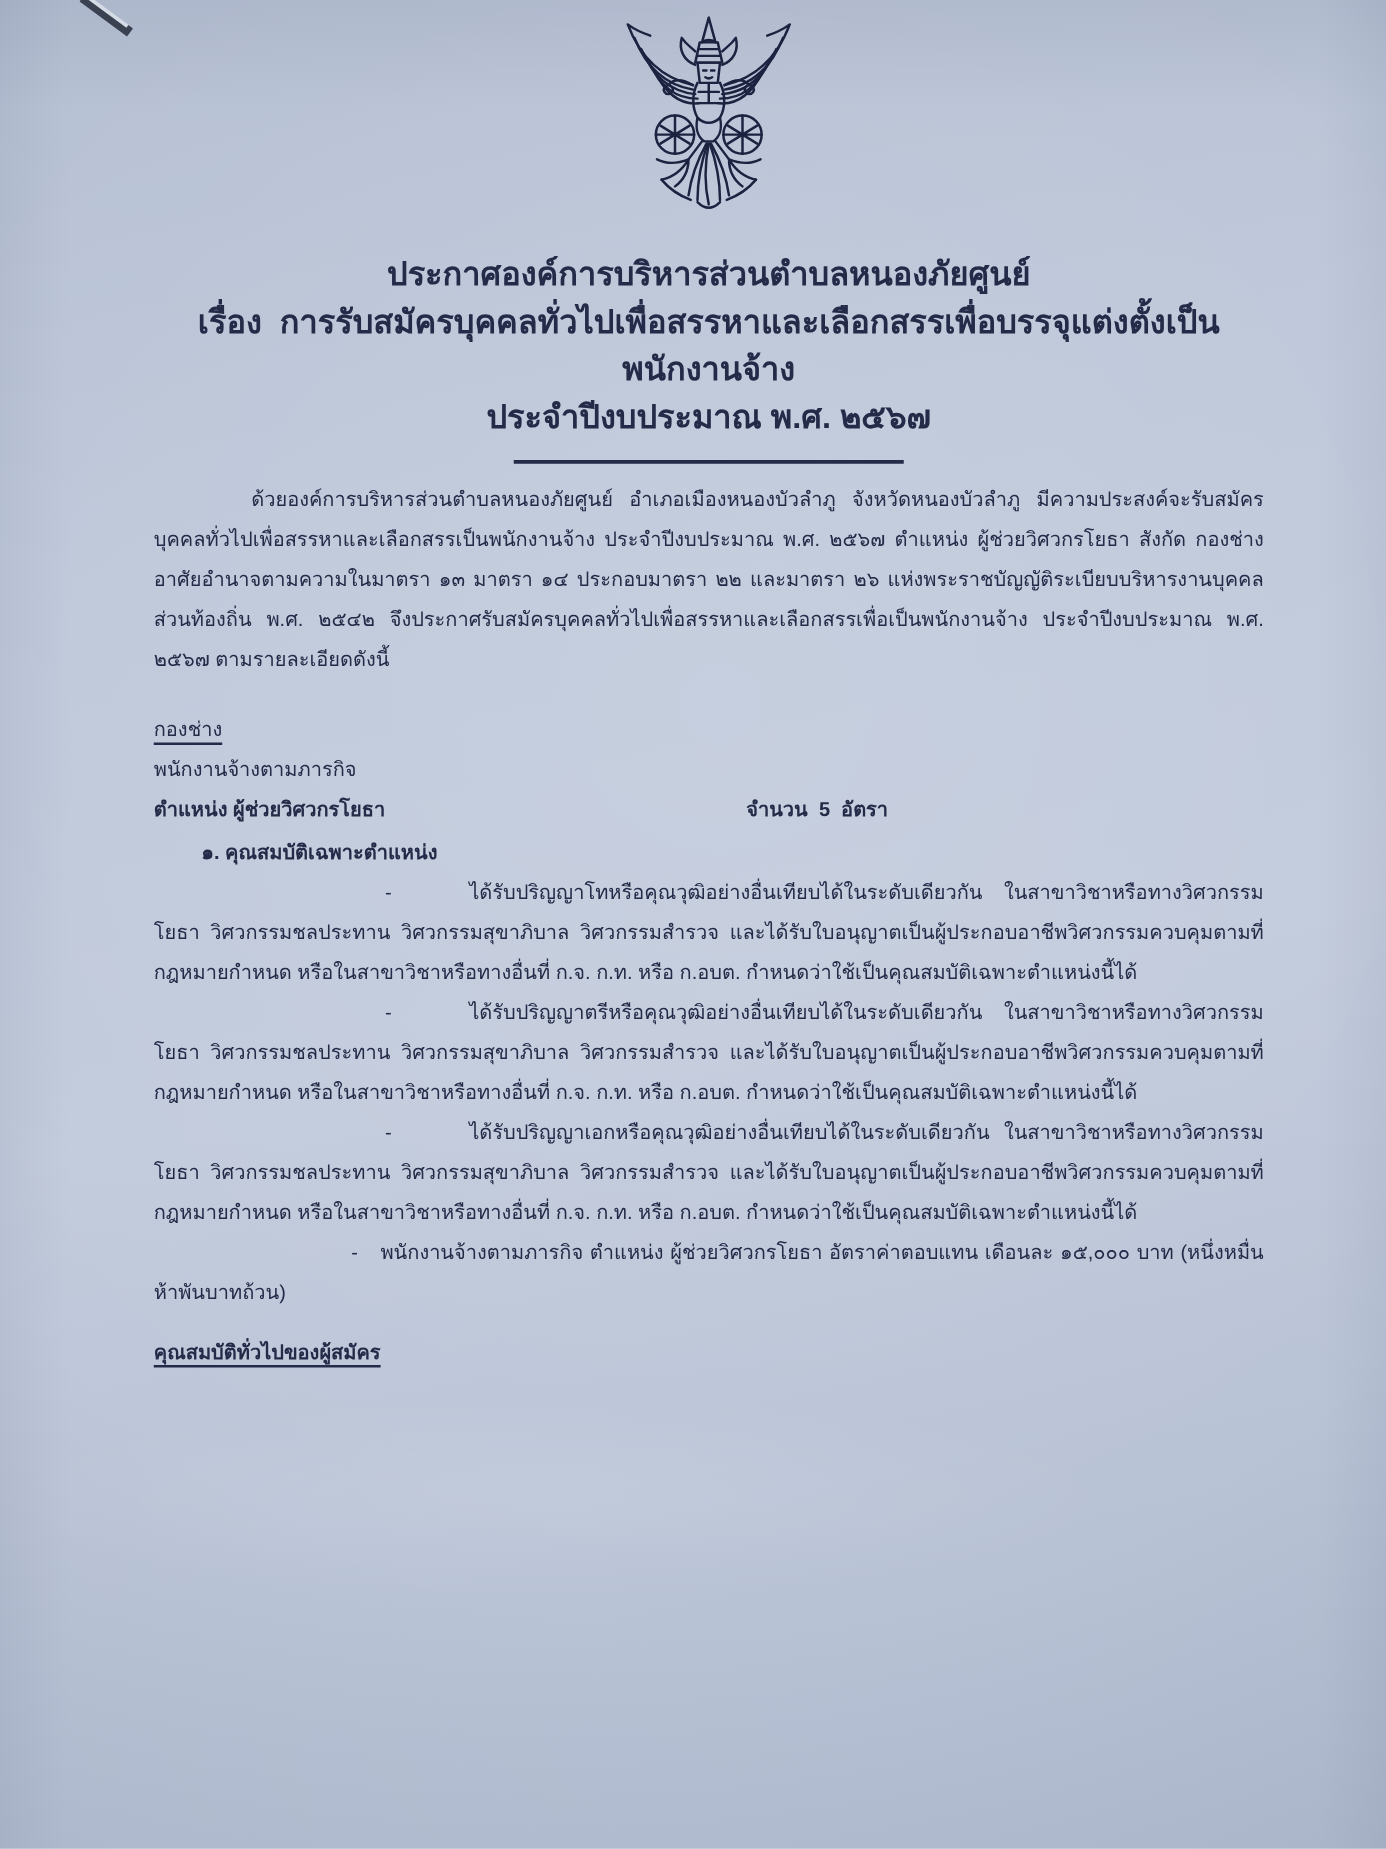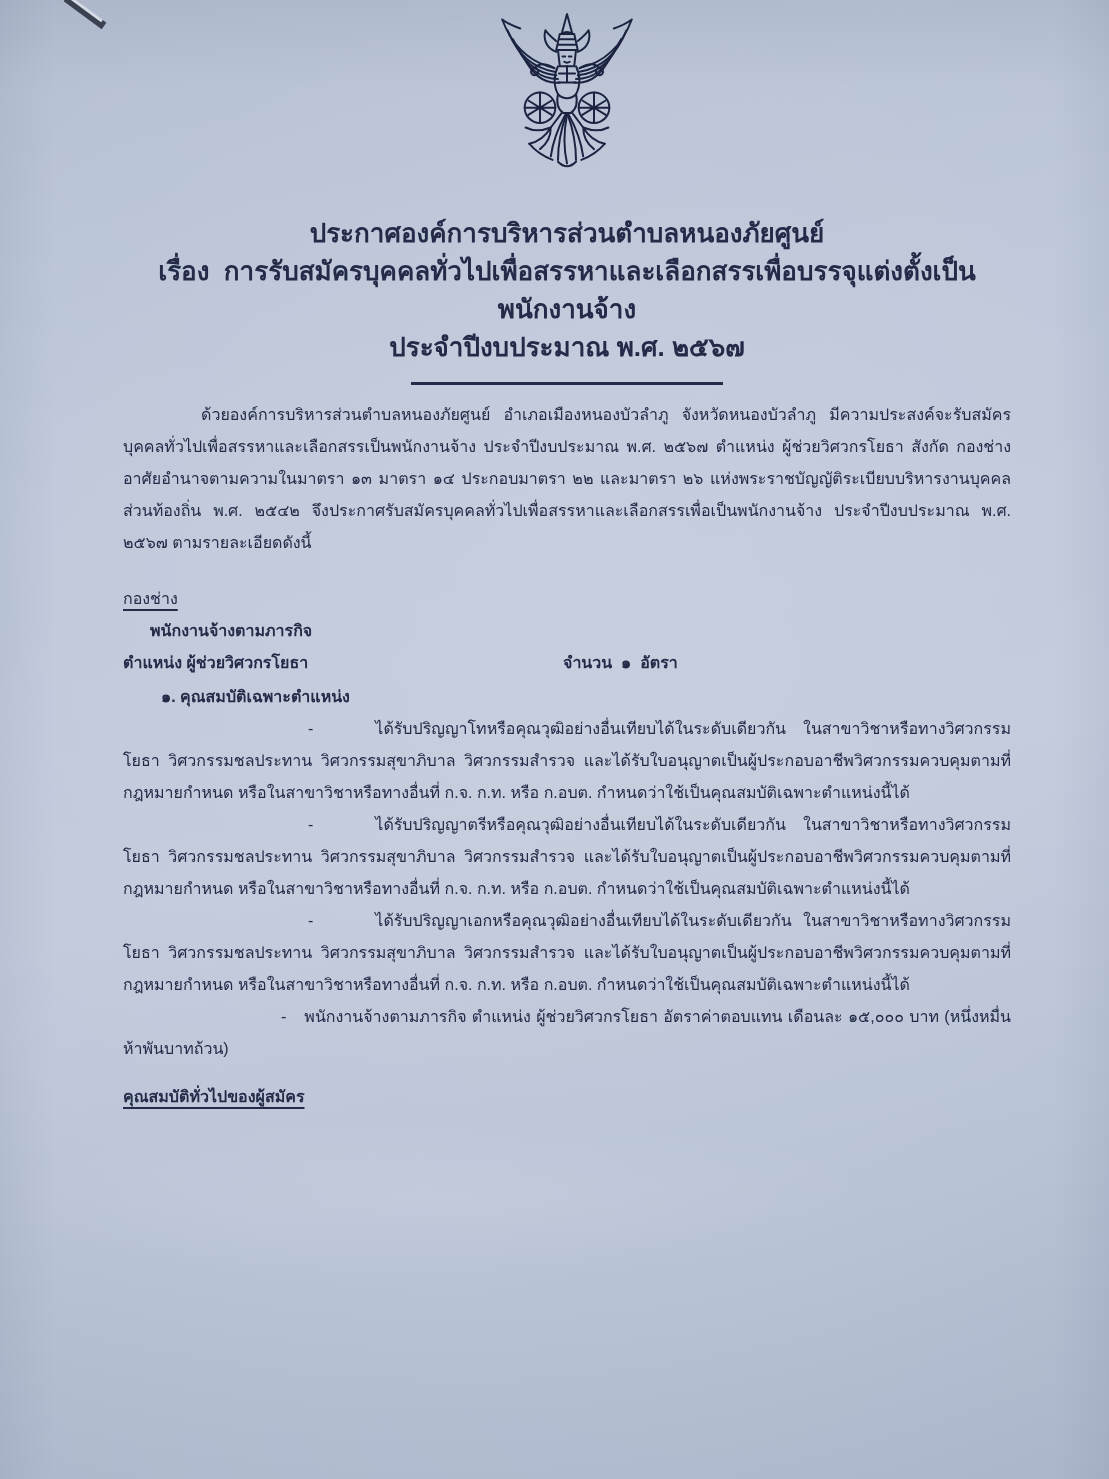--- a/index.html
+++ b/index.html
@@ -19,33 +19,33 @@
       linear-gradient(180deg, rgba(30,40,70,0.06) 0%, rgba(0,0,0,0) 6%),
       linear-gradient(90deg, rgba(30,40,70,0.05) 0%, rgba(0,0,0,0) 5%, rgba(0,0,0,0) 95%, rgba(30,40,70,0.05) 100%),
       radial-gradient(ellipse 60% 8% at 40% 81%, rgba(255,255,255,0.09), rgba(255,255,255,0) 70%);
   }
   .page { position:relative; width:100%; height:100%; padding:8px 98px 0 123px; }
 
   .staple { position:absolute; left:52px; top:-4px; }
 
   .emblem-wrap { text-align:center; margin-top:2px; }
 
-  .title-block { text-align:center; margin-top:28px; font-weight:bold; font-size:26px; line-height:38px; }
+  .title-block { text-align:center; margin-top:13px; font-weight:bold; font-size:26px; line-height:38px; }
   .title-line2 { white-space:pre-wrap; }
 
   .divider { width:312px; height:3px; background:#232b48; margin:16px auto 0 auto; }
 
   .body-text { font-size:16px; line-height:32px; }
 
   .intro { margin-top:14px; text-align:justify; text-indent:78px; }
 
   .division-heading { margin-top:24px; font-weight:normal; }
   .u { text-decoration:underline; text-underline-offset:5px; text-decoration-thickness:2px; }
-  .employee-type { font-weight:bold;margin-left:27px; }
-  .position-line { display:flex; font-weight:bold; white-space:pre-wrap; }
+  .employee-type { font-weight:normal; }
+  .position-line { display:flex; font-weight:bold; white-space:pre-wrap;gap:34px; }
   .position-label { width:440px; }
 
   .num-heading { font-weight:bold; margin-left:38px; margin-top:2px; }
 
   .qual-item { text-align:justify; text-indent:185px; }
   .gap { display:inline-block; width:62px; }
   .gap-sm { display:inline-block; width:18px; }
 
   .comp-heading { font-weight:bold; margin-left:85px; margin-top:4px; }
   .comp-item { text-align:justify; text-indent:158px; }
@@ -132,21 +132,21 @@
   <p class="body-text intro">ด้วยองค์การบริหารส่วนตำบลหนองภัยศูนย์  อำเภอเมืองหนองบัวลำภู  จังหวัดหนองบัวลำภู  มีความประสงค์จะรับสมัครบุคคลทั่วไปเพื่อสรรหาและเลือกสรรเป็นพนักงานจ้าง  ประจำปีงบประมาณ พ.ศ. ๒๕๖๗ ตำแหน่ง ผู้ช่วยวิศวกรโยธา สังกัด กองช่าง อาศัยอำนาจตามความในมาตรา ๑๓ มาตรา ๑๔ ประกอบมาตรา ๒๒ และมาตรา ๒๖ แห่งพระราชบัญญัติระเบียบบริหารงานบุคคลส่วนท้องถิ่น พ.ศ. ๒๕๔๒  จึงประกาศรับสมัครบุคคลทั่วไปเพื่อสรรหาและเลือกสรรเพื่อเป็นพนักงานจ้าง ประจำปีงบประมาณ พ.ศ. ๒๕๖๗ ตามรายละเอียดดังนี้</p>
 
   <div class="body-text division-heading">
     <span class="u">กองช่าง</span>
   </div>
 
   <div class="body-text employee-type">พนักงานจ้างตามภารกิจ</div>
 
   <div class="body-text position-line">
     <span class="position-label">ตำแหน่ง ผู้ช่วยวิศวกรโยธา</span>
-    <span>จำนวน  ๑  อัตรา</span>
+    <span>จำนวน  5  อัตรา</span>
   </div>
 
   <div class="body-text num-heading">๑. คุณสมบัติเฉพาะตำแหน่ง</div>
 
   <p class="body-text qual-item"><span>-</span><span class="gap"></span><span>ได้รับปริญญาโทหรือคุณวุฒิอย่างอื่นเทียบได้ในระดับเดียวกัน ในสาขาวิชาหรือทางวิศวกรรมโยธา วิศวกรรมชลประทาน วิศวกรรมสุขาภิบาล วิศวกรรมสำรวจ และได้รับใบอนุญาตเป็นผู้ประกอบอาชีพวิศวกรรมควบคุมตามที่กฎหมายกำหนด หรือในสาขาวิชาหรือทางอื่นที่ ก.จ. ก.ท. หรือ ก.อบต. กำหนดว่าใช้เป็นคุณสมบัติเฉพาะตำแหน่งนี้ได้</span></p>
 
   <p class="body-text qual-item"><span>-</span><span class="gap"></span><span>ได้รับปริญญาตรีหรือคุณวุฒิอย่างอื่นเทียบได้ในระดับเดียวกัน ในสาขาวิชาหรือทางวิศวกรรมโยธา วิศวกรรมชลประทาน วิศวกรรมสุขาภิบาล วิศวกรรมสำรวจ และได้รับใบอนุญาตเป็นผู้ประกอบอาชีพวิศวกรรมควบคุมตามที่กฎหมายกำหนด หรือในสาขาวิชาหรือทางอื่นที่ ก.จ. ก.ท. หรือ ก.อบต. กำหนดว่าใช้เป็นคุณสมบัติเฉพาะตำแหน่งนี้ได้</span></p>
 
   <p class="body-text qual-item"><span>-</span><span class="gap"></span><span>ได้รับปริญญาเอกหรือคุณวุฒิอย่างอื่นเทียบได้ในระดับเดียวกัน ในสาขาวิชาหรือทางวิศวกรรมโยธา วิศวกรรมชลประทาน วิศวกรรมสุขาภิบาล วิศวกรรมสำรวจ และได้รับใบอนุญาตเป็นผู้ประกอบอาชีพวิศวกรรมควบคุมตามที่กฎหมายกำหนด หรือในสาขาวิชาหรือทางอื่นที่ ก.จ. ก.ท. หรือ ก.อบต. กำหนดว่าใช้เป็นคุณสมบัติเฉพาะตำแหน่งนี้ได้</span></p>
 

